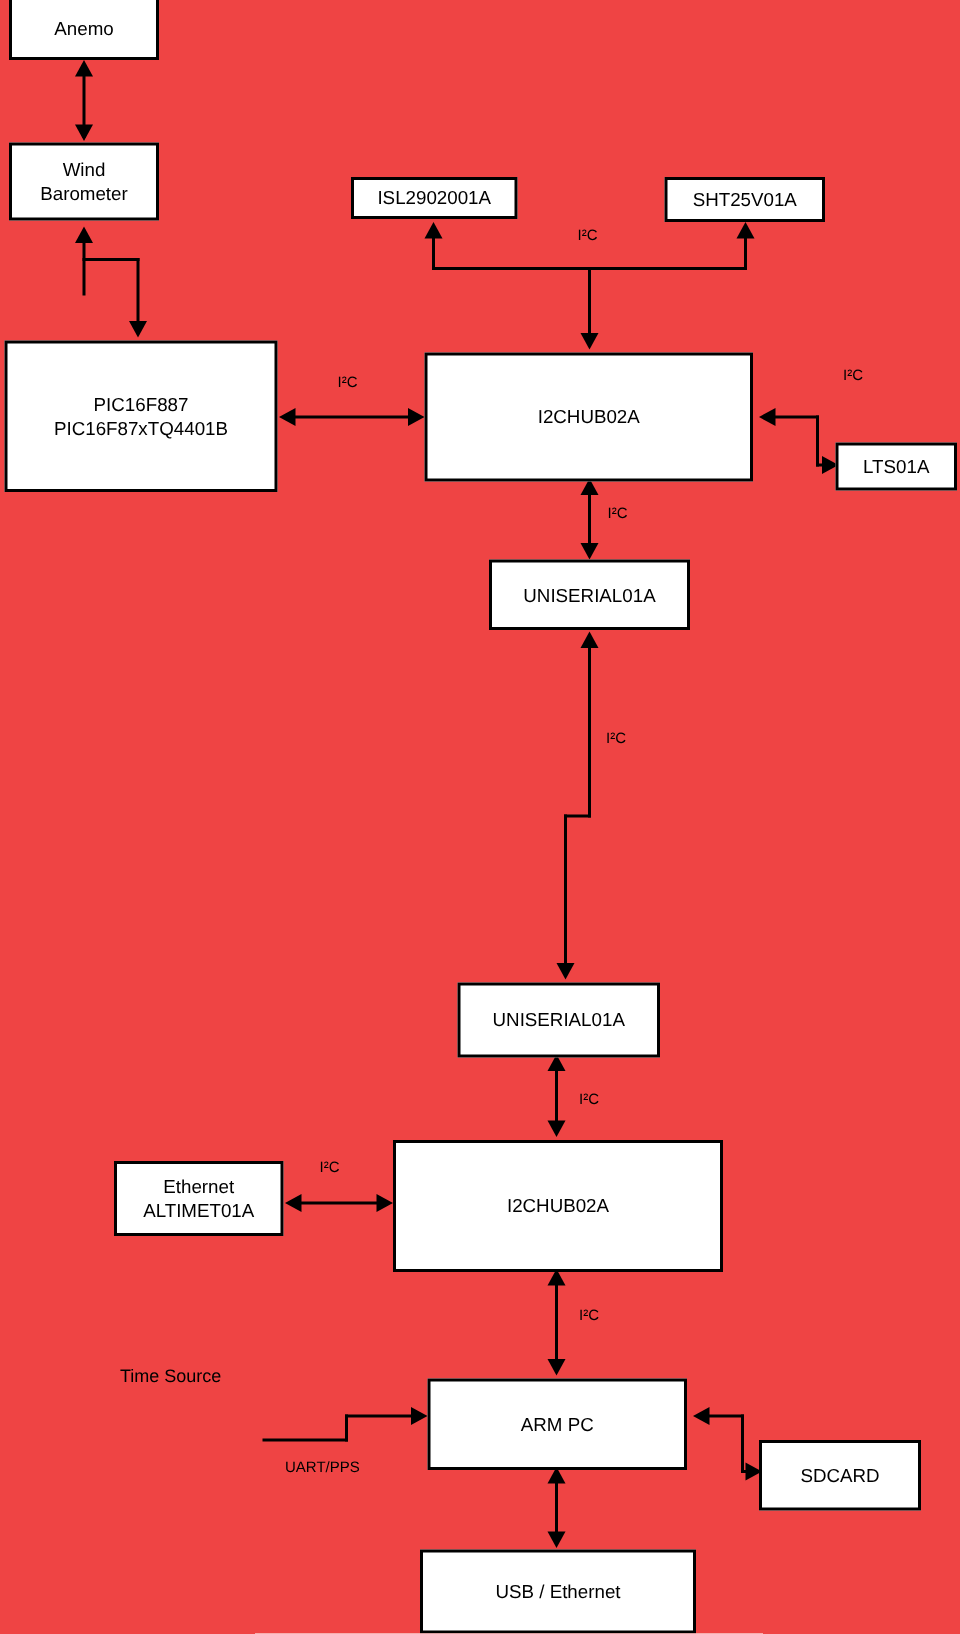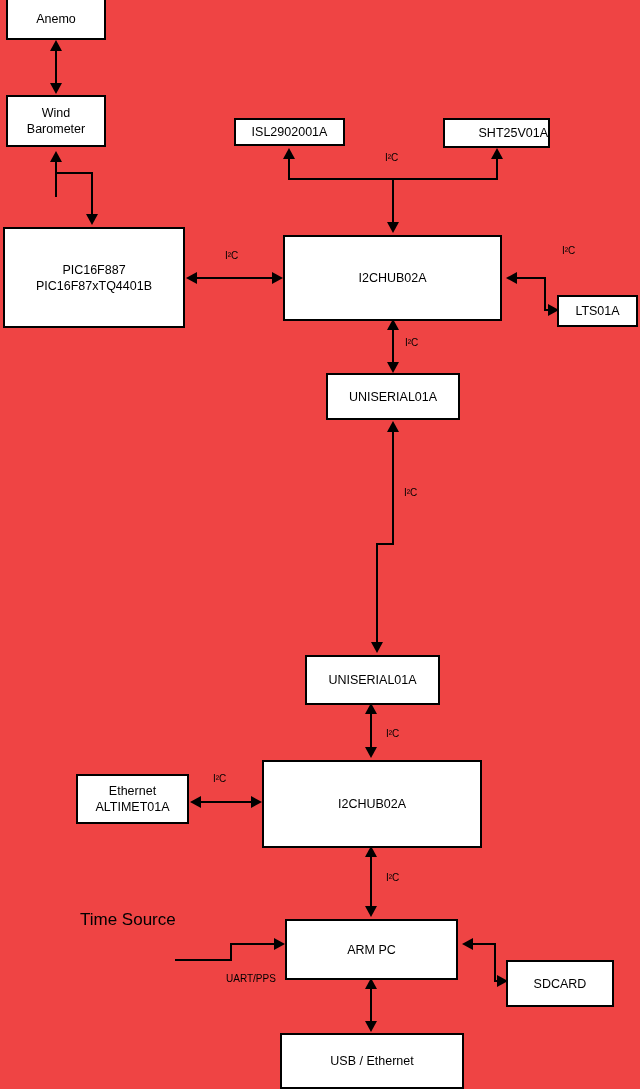--- a/index.html
+++ b/index.html
@@ -51,21 +51,21 @@
   }
   .elabel{
     position:absolute;
     font-size:10px;
     color:#000000;
     white-space:nowrap;
     z-index:4;
   }
   .caption{
     position:absolute;
-    font-size:17px;
+    font-size:12px;
     color:#000000;
     white-space:nowrap;
     z-index:4;
   }
 </style>
 </head>
 <body>
 
 <div id="stage">
 
@@ -95,21 +95,21 @@
 
   <div class="edge h" style="left:196px;top:277px;width:76px;"></div>
   <div class="arrow left" style="left:186px;top:272px;"></div>
   <div class="arrow right" style="left:272px;top:272px;"></div>
   <span class="elabel" style="left:225px;top:250px;">I²C</span>
 
   <div class="node" style="left:234px;top:118px;width:111px;height:28px;text-align:right;">
     <span>ISL2902001A</span>
   </div>
 
-  <div class="node" style="left:443px;top:118px;width:107px;height:30px;justify-content:flex-end;">
+  <div class="node" style="left:443px;top:118px;width:107px;height:30px;">
     <span>SHT25V01A</span>
   </div>
 
   <div class="edge h" style="left:288px;top:178px;width:210px;"></div>
   <div class="edge v" style="left:288px;top:158px;height:22px;"></div>
   <div class="arrow up" style="left:283px;top:148px;"></div>
   <div class="edge v" style="left:496px;top:158px;height:22px;"></div>
   <div class="arrow up" style="left:491px;top:148px;"></div>
   <div class="edge v" style="left:392px;top:178px;height:45px;"></div>
   <div class="arrow down" style="left:387px;top:222px;"></div>
@@ -171,21 +171,21 @@
   <div class="edge v" style="left:370px;top:850px;height:58px;"></div>
   <div class="arrow up" style="left:365px;top:846px;"></div>
   <div class="arrow down" style="left:365px;top:906px;"></div>
   <span class="elabel" style="left:386px;top:872px;">I²C</span>
 
   <span class="caption" style="left:80px;top:910px;">Time Source</span>
   <div class="edge h" style="left:175px;top:959px;width:57px;"></div>
   <div class="edge v" style="left:230px;top:943px;height:18px;"></div>
   <div class="edge h" style="left:230px;top:943px;width:46px;"></div>
   <div class="arrow right" style="left:274px;top:938px;"></div>
-  <span class="elabel" style="left:190px;top:973px;margin-left:36px;">UART/PPS</span>
+  <span class="elabel" style="left:190px;top:973px;">UART/PPS</span>
 
   <div class="node" style="left:285px;top:919px;width:173px;height:61px;">
     <span>ARM PC</span>
   </div>
 
   <div class="edge h" style="left:472px;top:943px;width:24px;"></div>
   <div class="arrow left" style="left:462px;top:938px;"></div>
   <div class="edge v" style="left:494px;top:943px;height:39px;"></div>
   <div class="edge h" style="left:494px;top:980px;width:11px;"></div>
   <div class="arrow right" style="left:497px;top:975px;"></div>

